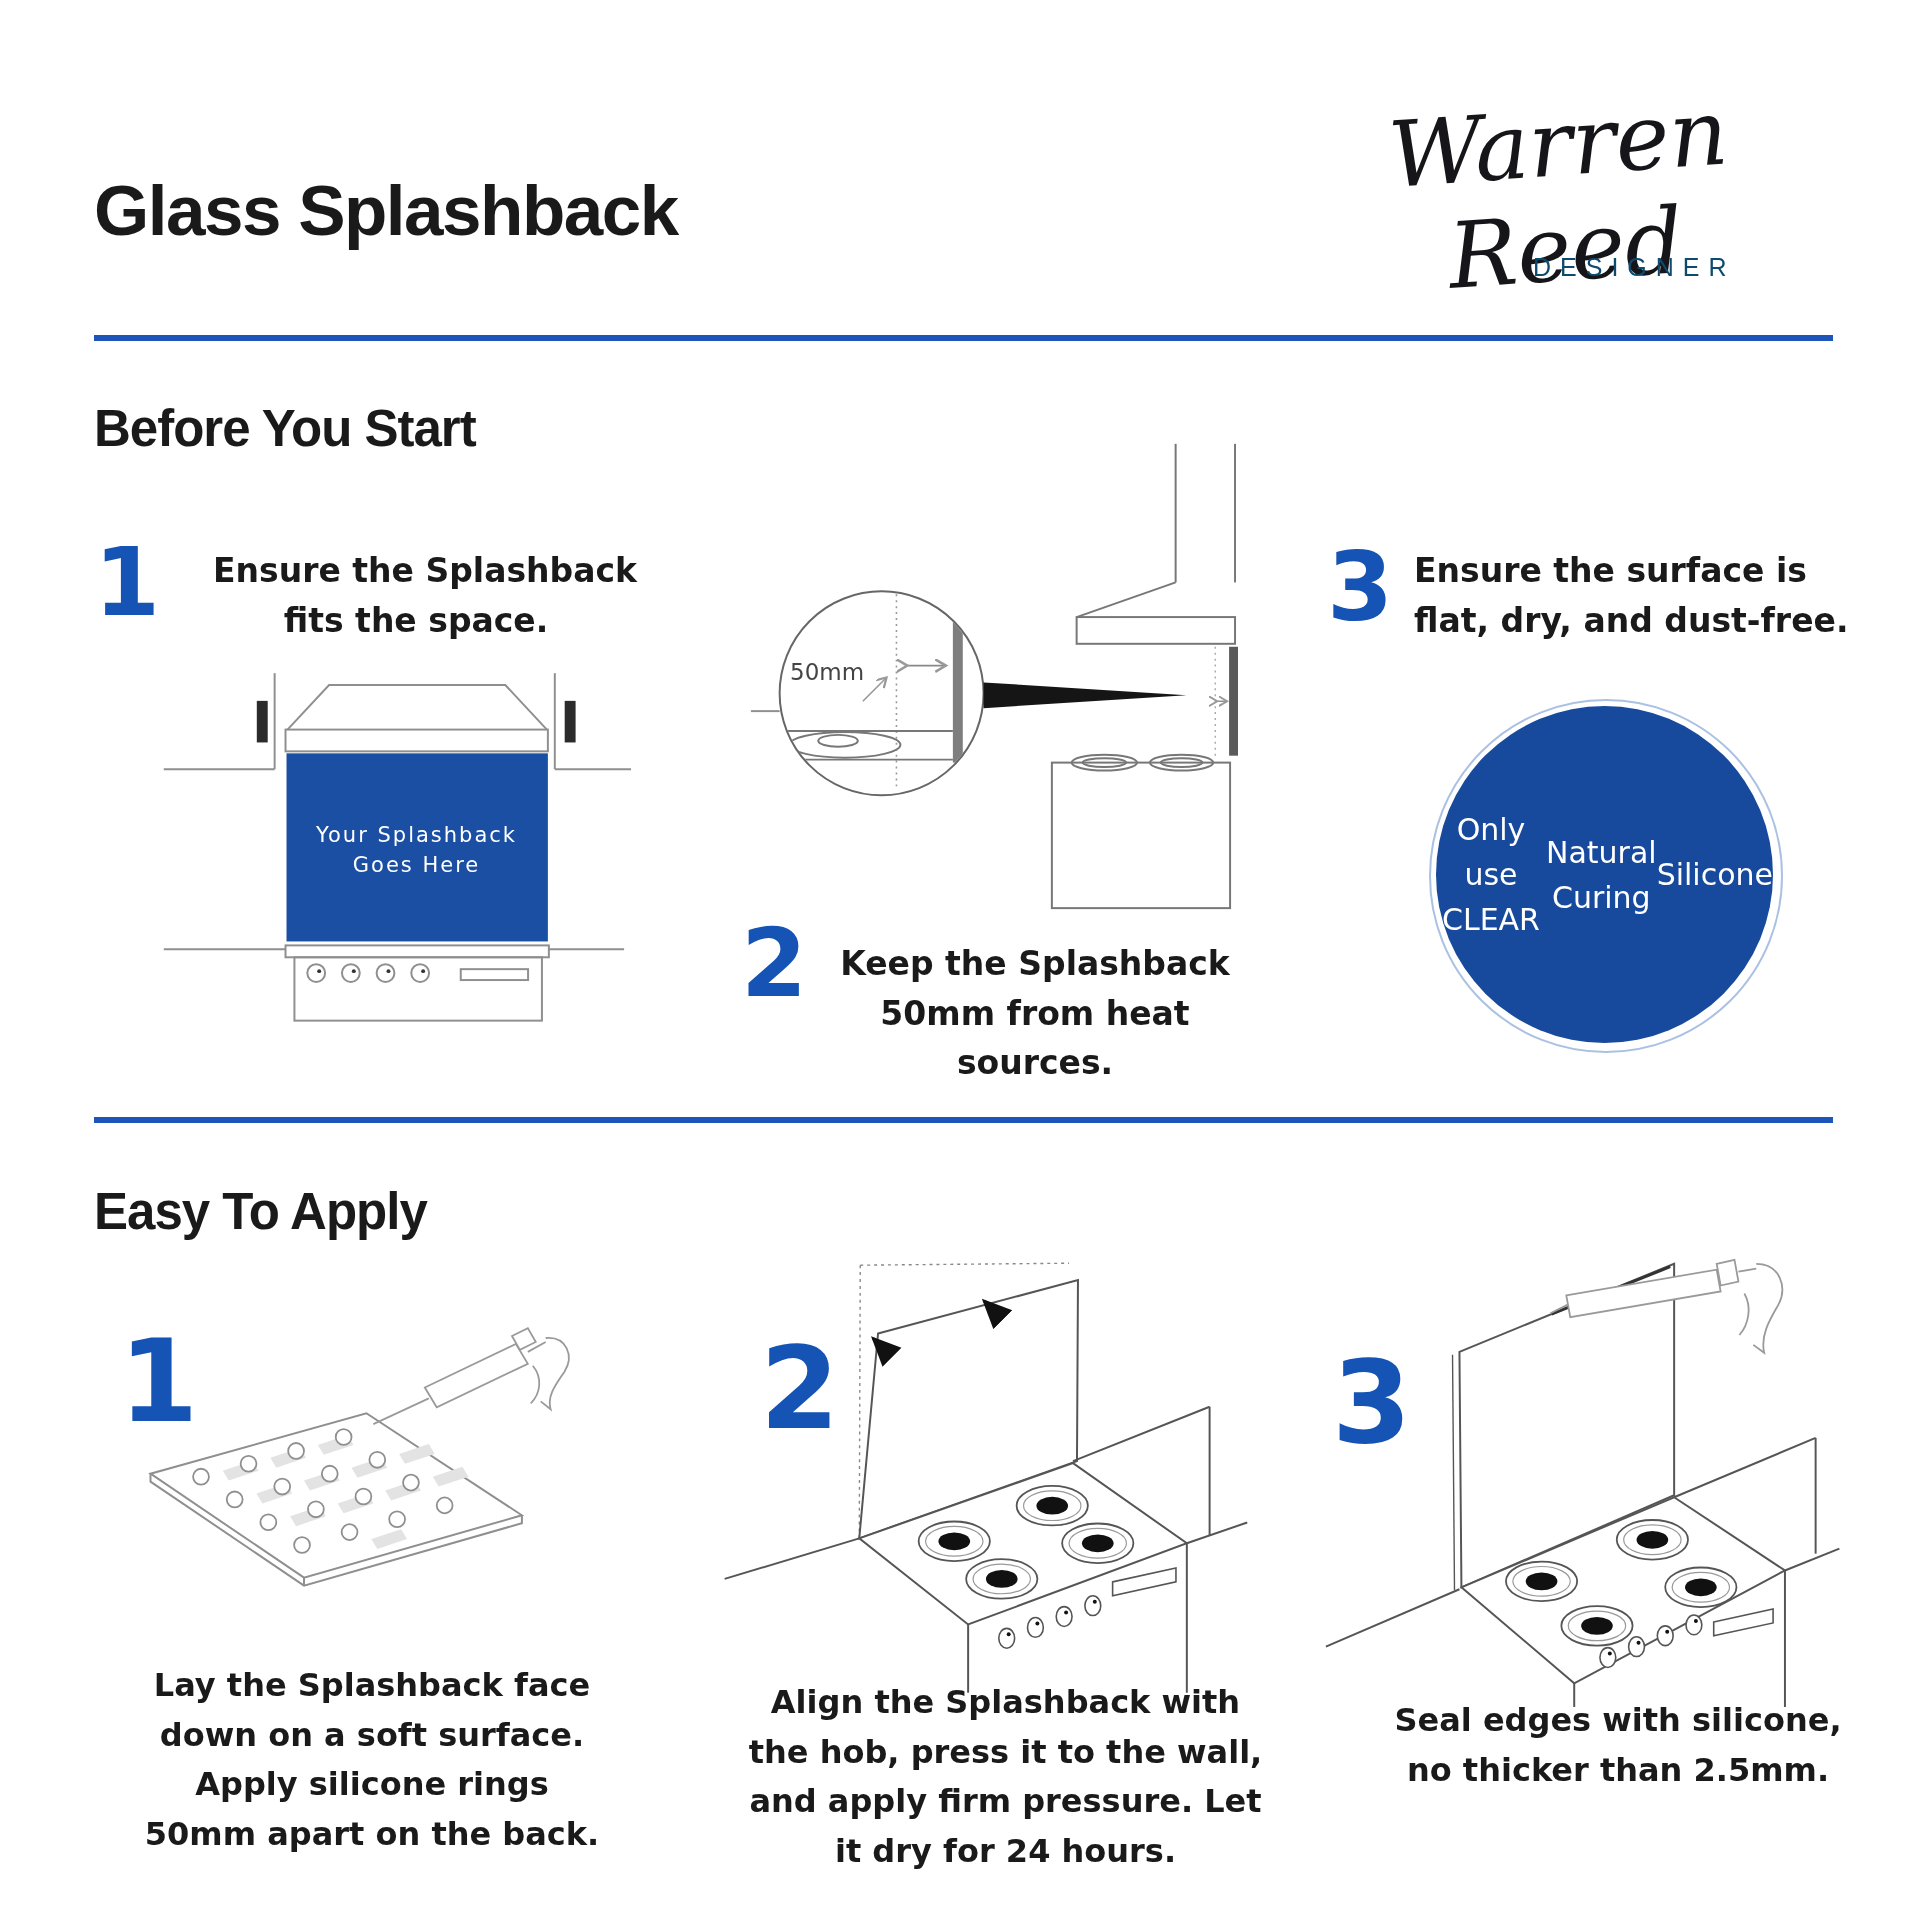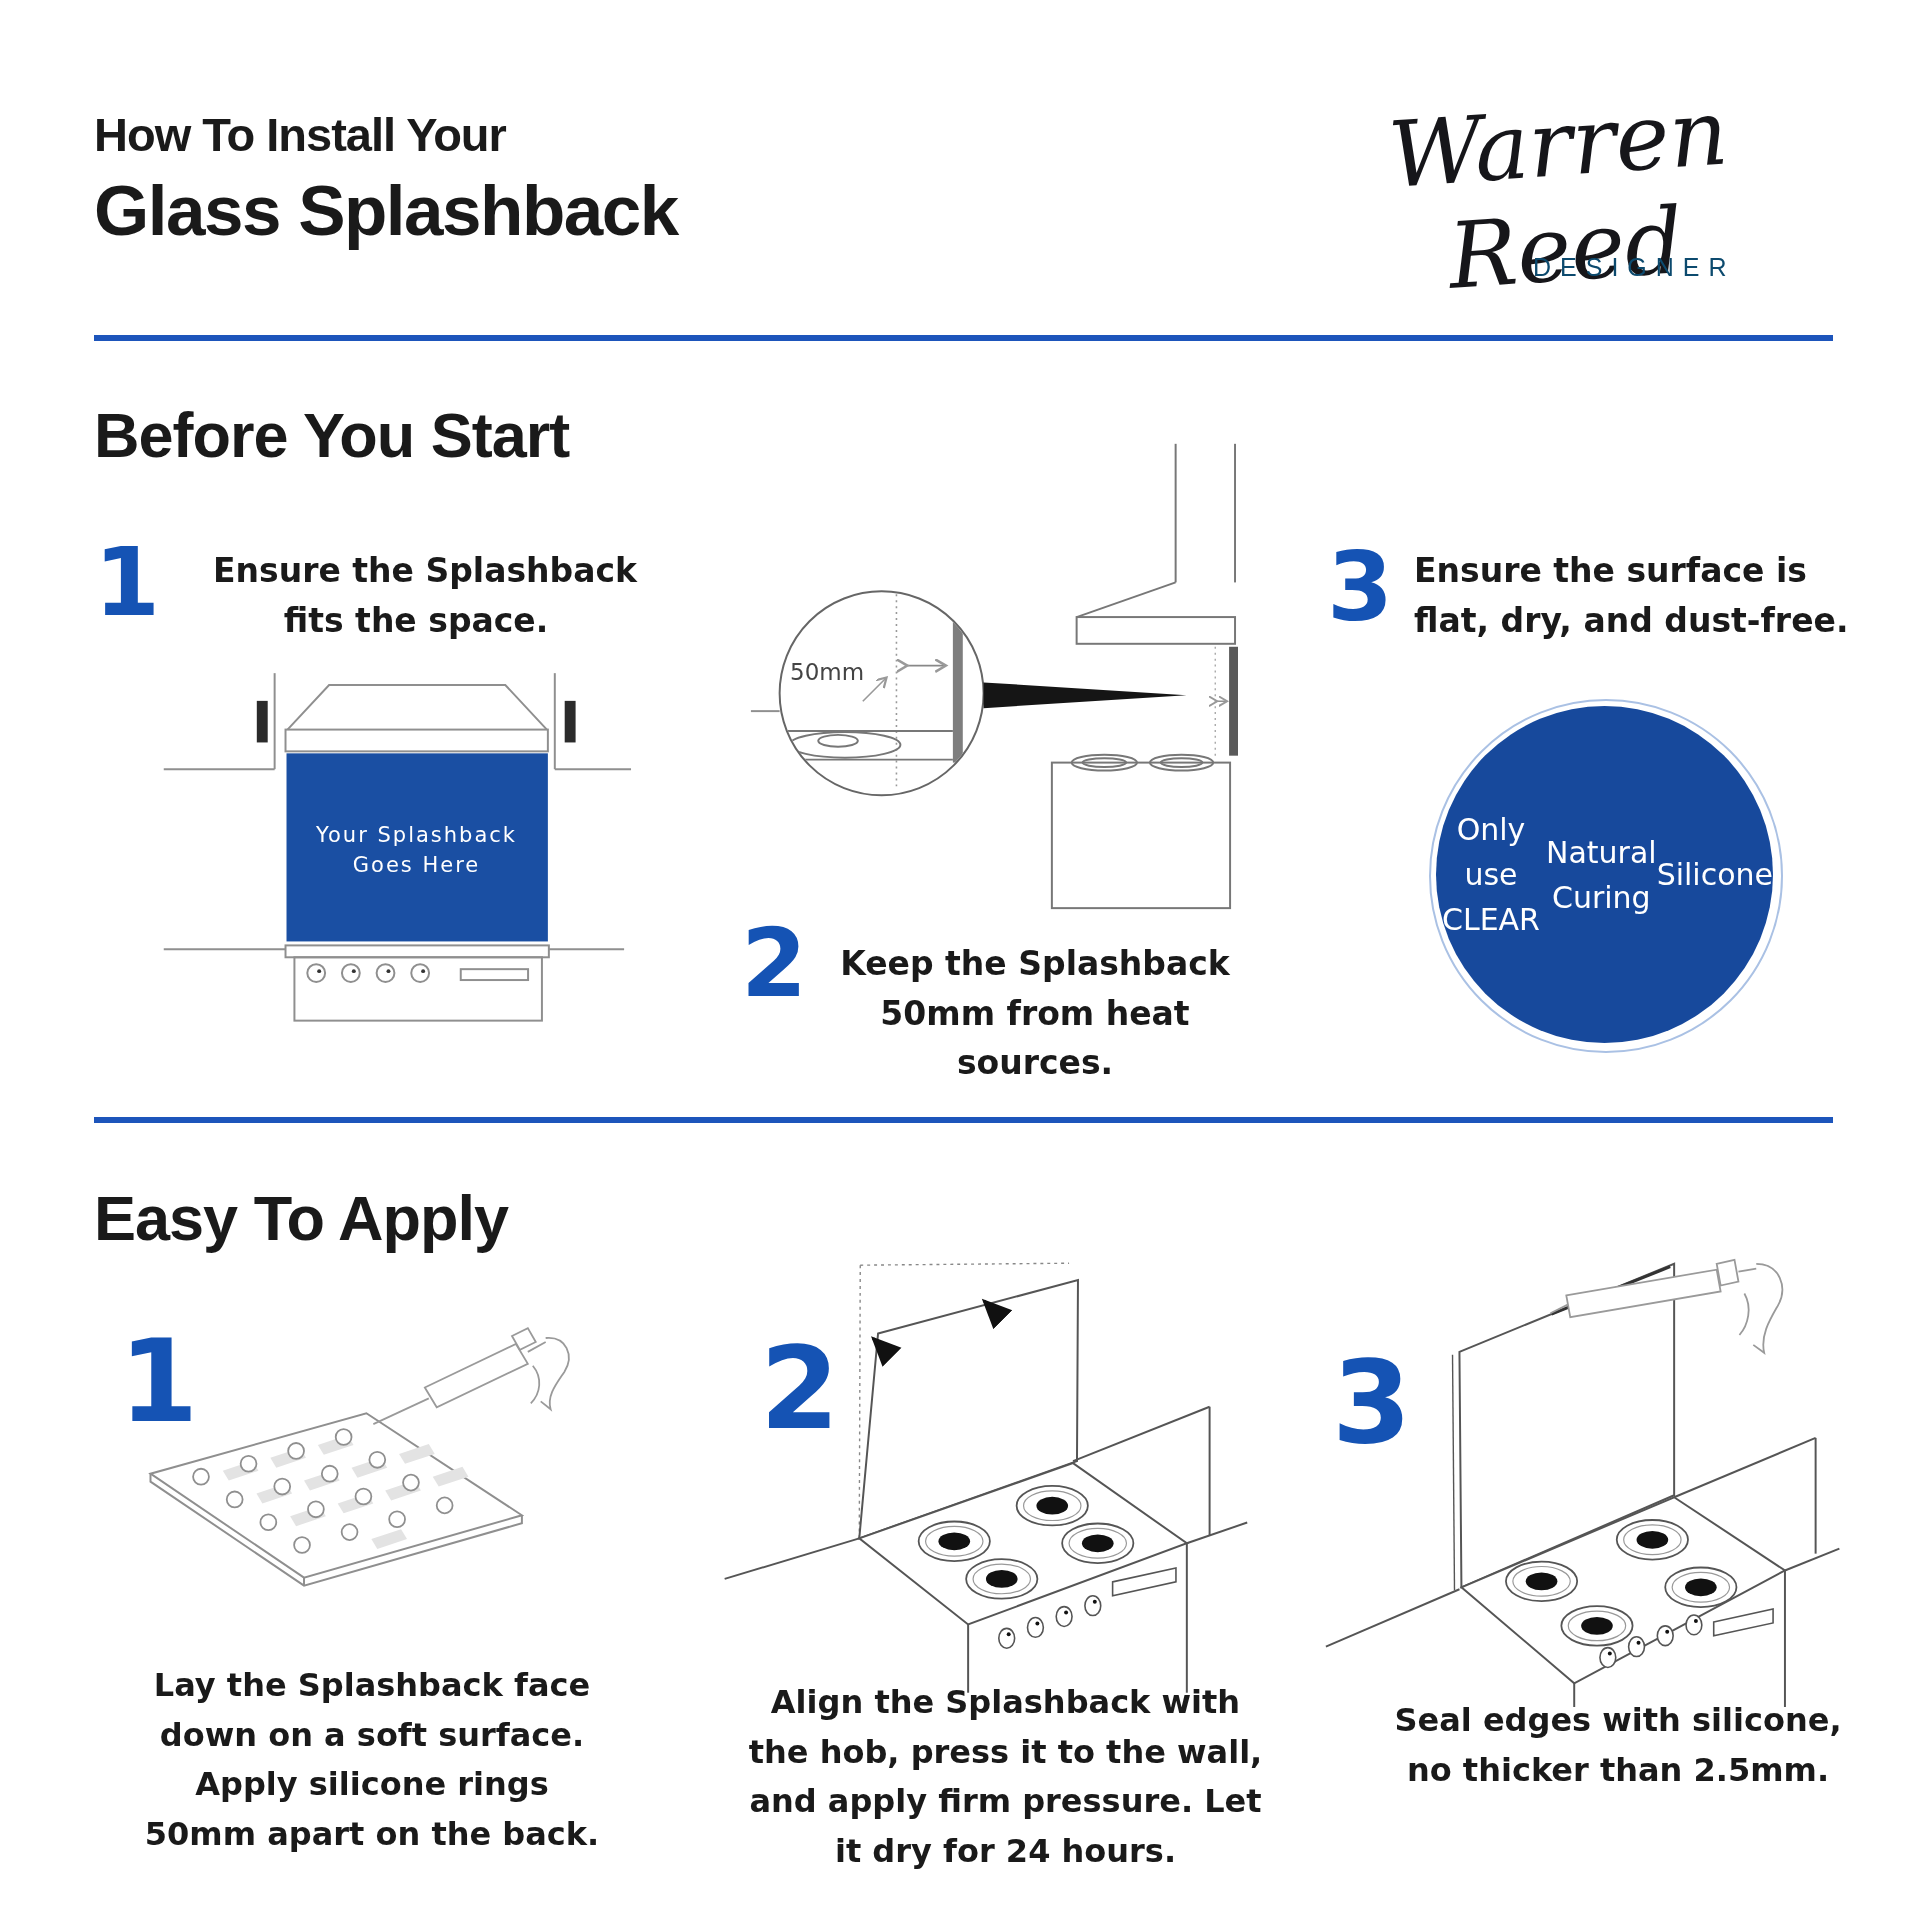--- a/index.html
+++ b/index.html
@@ -5,21 +5,21 @@
   html,body{margin:0;padding:0;background:#fff;}
   #canvas{position:relative;width:1927px;height:1927px;background:#ffffff;overflow:hidden;
           font-family:"DejaVu Sans",sans-serif;color:#1a1a1a;}
   .abs{position:absolute;}
   .eyebrow{font-family:"Liberation Sans",sans-serif;font-size:47px;font-weight:700;letter-spacing:-1px;}
   .title{font-family:"Liberation Sans",sans-serif;font-size:71px;font-weight:700;letter-spacing:-1.5px;}
   .sig{font-family:"DejaVu Serif",serif;font-style:italic;font-size:91px;font-weight:400;
        transform:rotate(-4deg);text-align:center;width:594px;color:#16161a;}
   .designer{font-family:"Liberation Sans",sans-serif;font-size:25px;letter-spacing:9px;color:#0c4a6e;}
   .divider{background:#1d55bb;height:6px;width:1739px;}
-  .section-heading{font-family:"Liberation Sans",sans-serif;font-size:63px;font-weight:700;letter-spacing:-1px;text-align:right;}
+  .section-heading{font-family:"Liberation Sans",sans-serif;font-size:51px;font-weight:700;letter-spacing:-1px;text-align:right;}
   .stepnum{color:#1553b4;font-weight:700;line-height:1;z-index:3;}
   .num-top{font-size:95px;}
   .num-bottom{font-size:114px;}
   .step-text{font-size:33px;font-weight:700;line-height:1.5;}
   .step-text div{white-space:nowrap;}
   .center{text-align:center;}
   .caption{font-size:32px;font-weight:700;line-height:1.55;text-align:center;}
   .caption div{white-space:nowrap;}
   .splash-label{color:#ffffff;font-size:21px;letter-spacing:2px;line-height:1.45;text-align:center;z-index:2;}
   .measure{font-size:23px;color:#444;z-index:2;}
@@ -28,21 +28,20 @@
          justify-content:center;align-items:center;color:#fff;font-size:30px;line-height:1.5;text-align:center;}
   svg{position:absolute;overflow:visible;}
   .ln{stroke:#8f8f8f;stroke-width:2;fill:none;}
   .ln-d{stroke:#777;stroke-width:2;fill:none;}
 </style>
 </head>
 <body>
 
 <div id="canvas">
 
-  <div class="abs eyebrow" style="left:94px;top:107px;">How To Install Your</div>
   <div class="abs title" style="left:94px;top:170px;">Glass Splashback</div>
 
   <div class="abs sig" style="left:1265px;top:91px;">Warren Reed</div>
   <div class="abs designer" style="left:1533px;top:253px;">DESIGNER</div>
 
   <div class="abs divider" style="left:94px;top:335px;"></div>
 
   <div class="abs section-heading" style="left:94px;top:399px;">Before You Start</div>
 
   <div class="abs stepnum num-top" style="left:94px;top:535px;">1</div>

